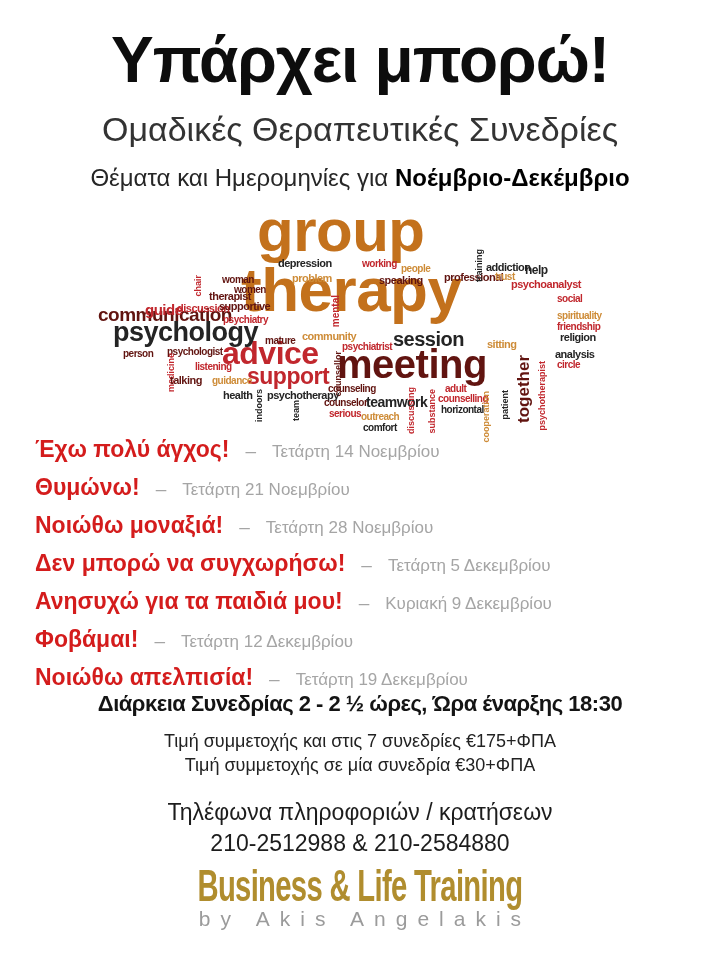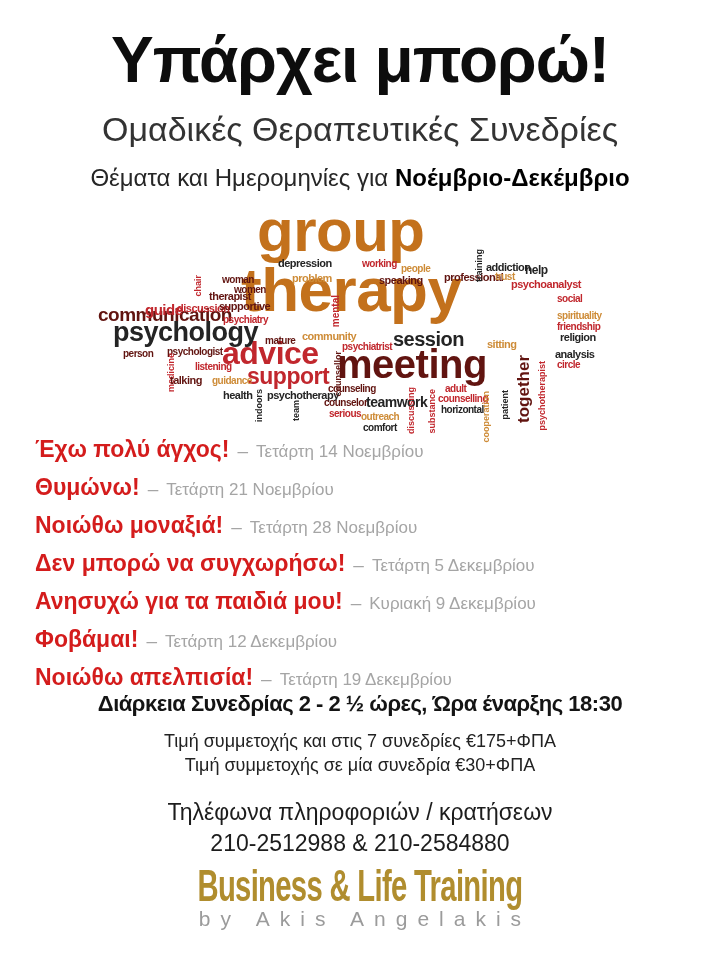--- a/index.html
+++ b/index.html
@@ -13,21 +13,21 @@
   .dates-line{top:164px;font-size:24px;color:#262626;}
   .dates-line b{color:#000;}
 
   
   .cloud{position:absolute;left:95px;top:203px;width:548px;height:240px;}
   .cloud .w{position:absolute;font-weight:700;line-height:0.92;white-space:nowrap;letter-spacing:-0.5px;}
   .cloud .w.v{writing-mode:vertical-rl;transform:rotate(180deg);letter-spacing:0;}
 
   
   .sessions{position:absolute;left:35px;top:436px;display:flex;flex-direction:column;gap:11px;}
-  .session-row{display:flex;align-items:baseline;gap:8px;white-space:nowrap;}
+  .session-row{display:flex;align-items:baseline;gap:16px;white-space:nowrap;}
   .session-title{font-size:23px;font-weight:700;color:var(--accent-red);}
   .session-sep{font-size:19px;color:var(--date-gray);font-weight:400;}
   .session-date{font-size:17px;color:var(--date-gray);font-weight:400;}
 
   .duration-line{top:691px;font-size:22px;font-weight:700;color:#141414;letter-spacing:-0.5px;}
   .price-line-1{top:731px;font-size:18px;color:#222;}
   .price-line-2{top:755px;font-size:18px;color:#222;}
   .phones-label{top:799px;font-size:23px;color:#1c1c1c;}
   .phones-numbers{top:830px;font-size:23px;color:#1c1c1c;}
 

